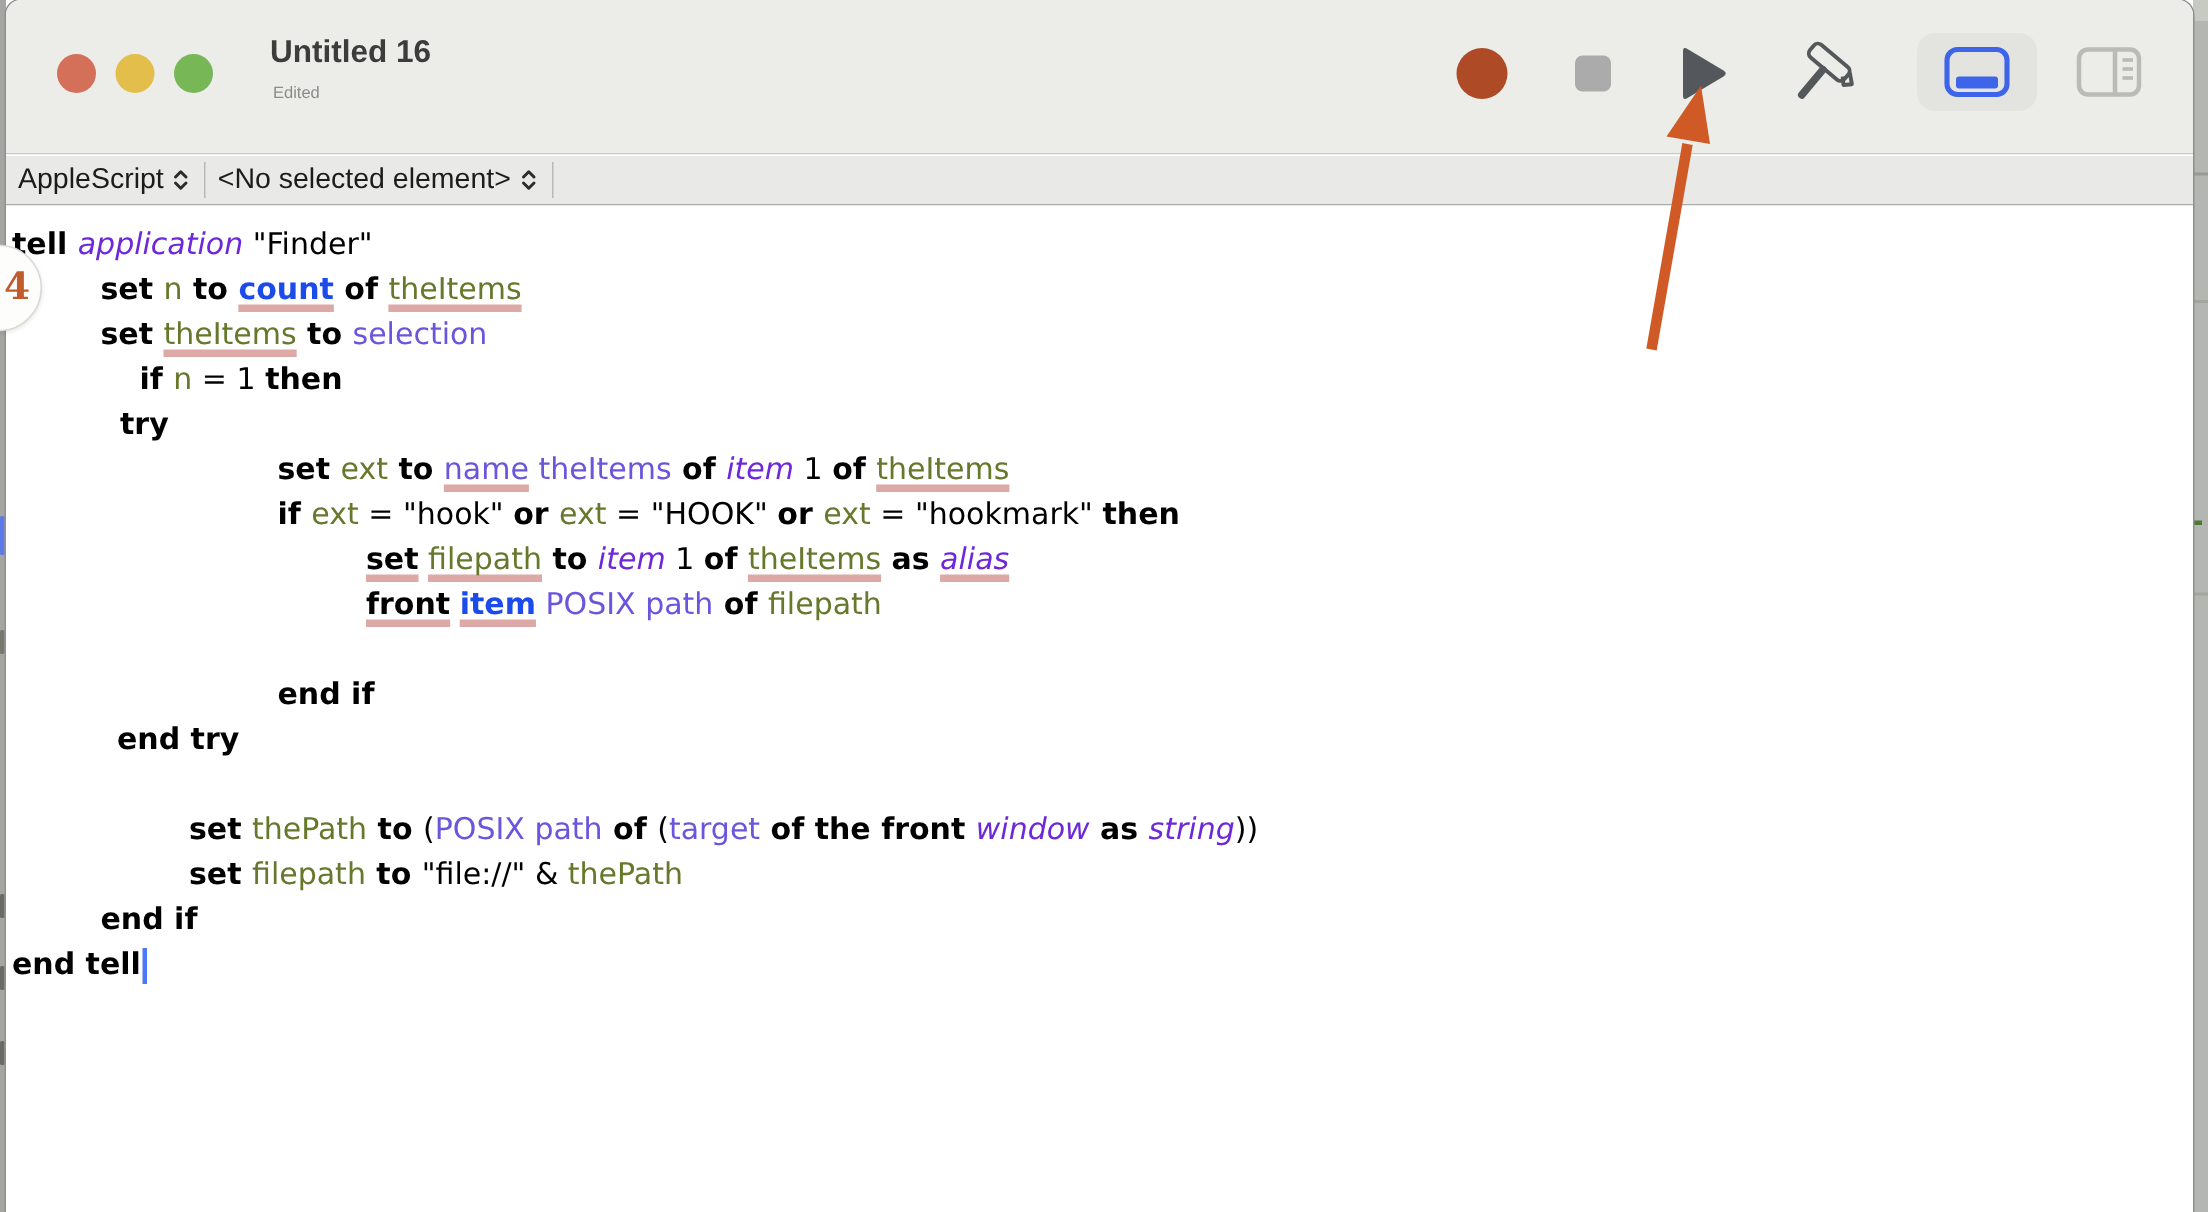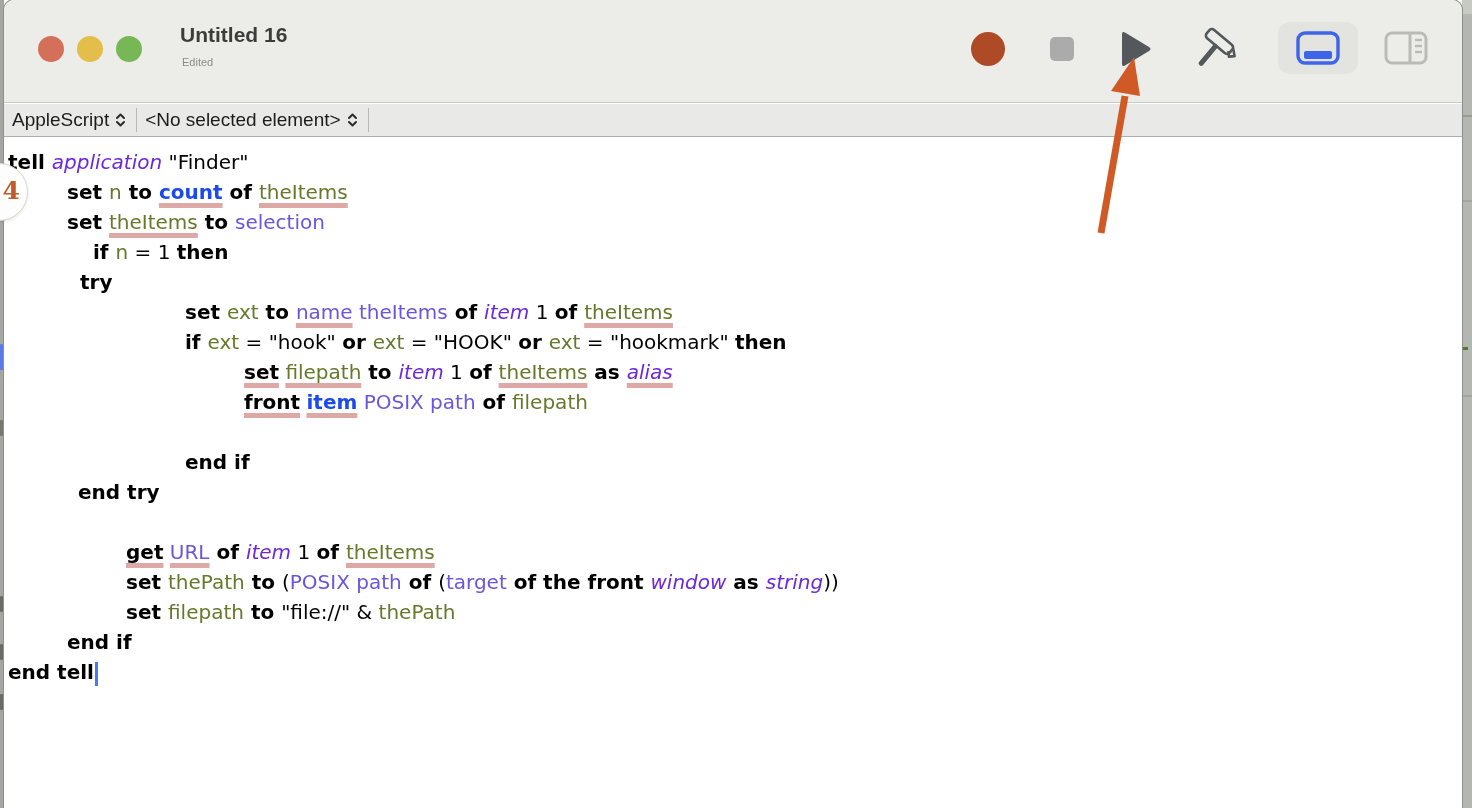--- a/index.html
+++ b/index.html
@@ -159,21 +159,20 @@
         <div class="code-line" style="padding-left: 89px;"><span class="kw">if </span><span class="var">n</span><span class="pl"> = 1 </span><span class="kw">then</span></div>
         <div class="code-line" style="padding-left: 76px;"><span class="kw">try</span></div>
         <div class="code-line" style="padding-left: 181px;"><span class="kw">set </span><span class="var">ext</span><span class="kw"> to </span><span class="prop u">name</span><span class="prop"> theItems</span><span class="kw"> of </span><span class="app">item</span><span class="pl"> 1 </span><span class="kw">of </span><span class="var u">theItems</span></div>
         <div class="code-line" style="padding-left: 181px;"><span class="kw">if </span><span class="var">ext</span><span class="pl"> = "hook" </span><span class="kw">or </span><span class="var">ext</span><span class="pl"> = "HOOK" </span><span class="kw">or </span><span class="var">ext</span><span class="pl"> = "hookmark" </span><span class="kw">then</span></div>
         <div class="code-line" style="padding-left: 240px;"><span class="kw u">set</span><span class="pl"> </span><span class="var u">filepath</span><span class="kw"> to </span><span class="app">item</span><span class="pl"> 1 </span><span class="kw">of </span><span class="var u">theItems</span><span class="kw"> as </span><span class="app u">alias</span></div>
         <div class="code-line" style="padding-left: 240px;"><span class="kw u">front</span><span class="pl"> </span><span class="cmd u">item</span><span class="pl"> </span><span class="prop">POSIX path</span><span class="kw"> of </span><span class="var">filepath</span></div>
         <div class="code-line" style="padding-left: 4px;"></div>
         <div class="code-line" style="padding-left: 181px;"><span class="kw">end if</span></div>
         <div class="code-line" style="padding-left: 74px;"><span class="kw">end try</span></div>
         <div class="code-line" style="padding-left: 4px;"></div>
-        <div class="code-line" style="padding-left: 122px;"><span class="kw u">get</span><span class="pl"> </span><span class="prop u">URL</span><span class="kw"> of </span><span class="app">item</span><span class="pl"> 1 </span><span class="kw">of </span><span class="var u">theItems</span></div>
         <div class="code-line" style="padding-left: 122px;"><span class="kw">set </span><span class="var">thePath</span><span class="kw"> to </span><span class="pl">(</span><span class="prop">POSIX path</span><span class="kw"> of </span><span class="pl">(</span><span class="prop">target</span><span class="kw"> of the front </span><span class="app">window</span><span class="kw"> as </span><span class="app">string</span><span class="pl">))</span></div>
         <div class="code-line" style="padding-left: 122px;"><span class="kw">set </span><span class="var">filepath</span><span class="kw"> to </span><span class="pl">"file://" &amp; </span><span class="var">thePath</span></div>
         <div class="code-line" style="padding-left: 63px;"><span class="kw">end if</span></div>
         <div class="code-line" style="padding-left: 4px;"><span class="kw">end tell</span><span class="cursor"></span></div>
       </div>
 
     <div id="badge">
       <span>4</span>
     </div>
   </div>

